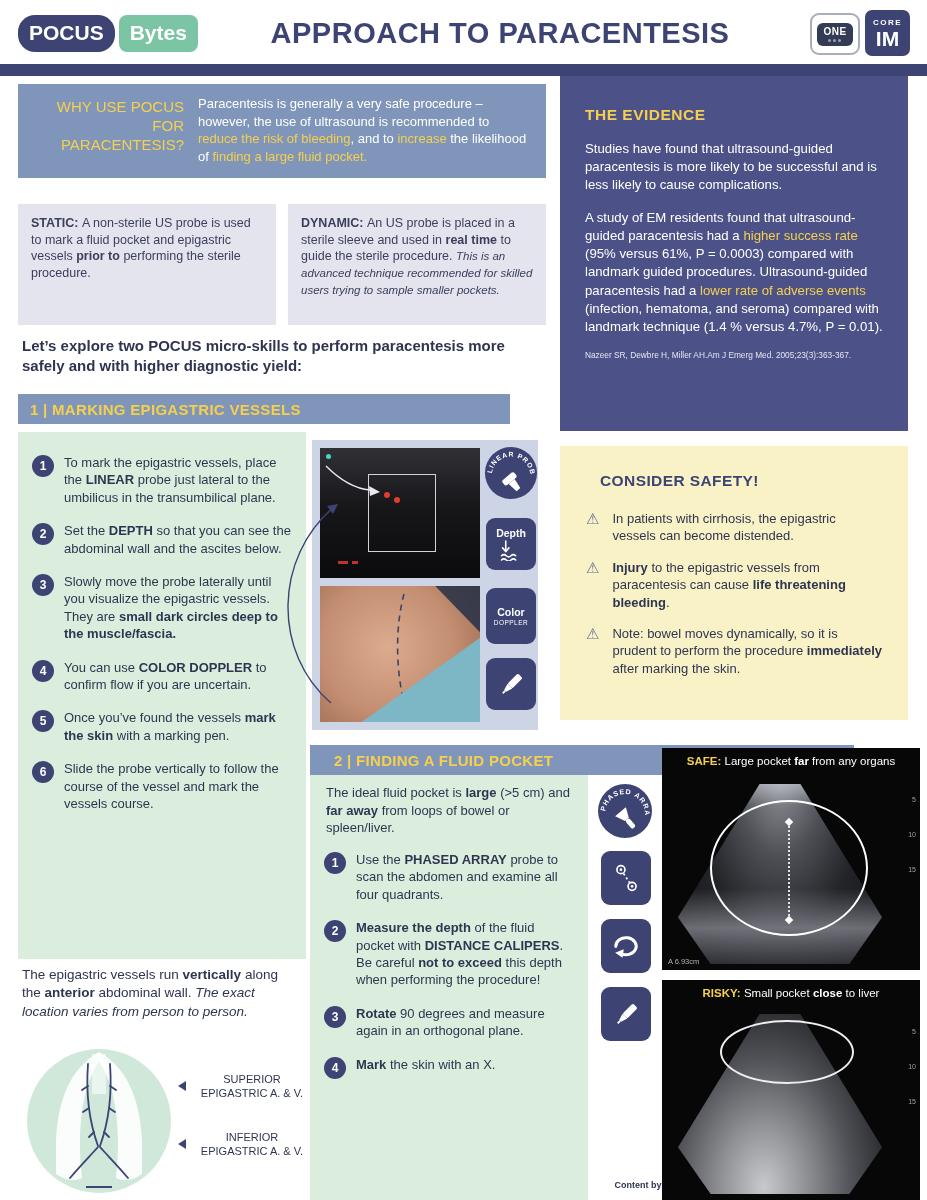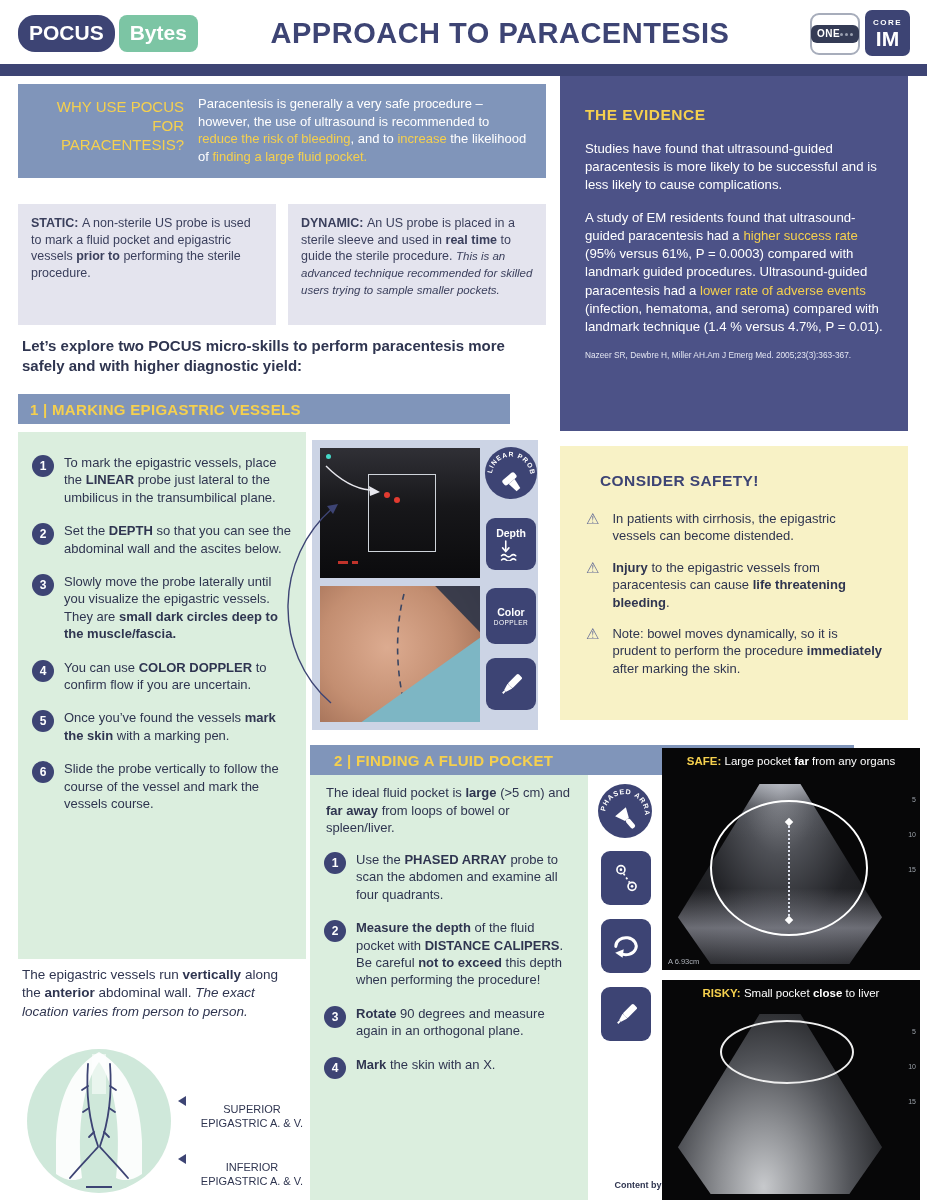--- a/index.html
+++ b/index.html
@@ -10,21 +10,21 @@
   .hl{color:#f5d04e;}
 
   
   .logo{position:absolute;left:18px;top:15px;display:flex;gap:4px;}
   .logo-p{background:#3d4474;color:#fff;font-weight:bold;font-size:21px;padding:6px 11px 7px;border-radius:17px;}
   .logo-b{background:#7cc5a4;color:#fff;font-weight:bold;font-size:21px;padding:6px 11px 7px;border-radius:8px;}
   .title{position:absolute;left:205px;top:17px;width:590px;text-align:center;
          font-size:29px;font-weight:bold;color:#3d4474;letter-spacing:.5px;}
   .one-badge{position:absolute;left:810px;top:13px;width:46px;height:38px;border:2px solid #a7adbb;
              border-radius:9px;display:flex;align-items:center;justify-content:center;background:#fff;}
-  .one-inner{background:#343b55;border-radius:6px;padding:3px 6px 4px;display:flex;flex-direction:row;align-items:center;}
+  .one-inner{background:#343b55;border-radius:6px;padding:3px 6px 4px;display:flex;flex-direction:column;align-items:center;}
   .one-inner .one-t{color:#fff;font-size:10px;font-weight:bold;letter-spacing:.5px;}
   .one-dots{display:flex;gap:2px;margin-top:2px;}
   .one-dots i{width:3px;height:3px;border-radius:50%;background:#9aa0b0;}
   .coreim{position:absolute;left:865px;top:10px;width:45px;height:46px;background:#3d4474;border-radius:7px;
           display:flex;flex-direction:column;align-items:center;justify-content:center;color:#fff;}
   .core{font-size:8px;letter-spacing:1.5px;font-weight:bold;}
   .im{font-size:21px;font-weight:bold;line-height:1;margin-top:1px;}
   .navybar{position:absolute;left:0;top:64px;width:927px;height:12px;background:#3d4474;}
 
   
@@ -121,21 +121,21 @@
   .safe-dot::before{top:-3px;} .safe-dot::after{bottom:-3px;}
   .meas{position:absolute;left:6px;bottom:4px;font-size:7.5px;color:#aeb3bb;z-index:4;}
   .scale{position:absolute;right:4px;top:48px;display:flex;flex-direction:column;gap:28px;
          font-size:7px;color:#9aa0a8;z-index:4;text-align:right;}
 
   
   .vnote{position:absolute;left:22px;top:966px;width:274px;font-size:13.5px;color:#2f3550;line-height:1.36;}
   .anat{position:absolute;left:26px;top:1046px;width:292px;height:152px;}
   .anat svg{position:absolute;left:0;top:0;}
   .anat-lbl{position:absolute;font-size:11px;color:#2f3550;line-height:1.3;display:flex;align-items:center;gap:7px;}
-  .anat-lbl .txt{text-align:center;width:118px;margin-top:30px;}
+  .anat-lbl .txt{text-align:center;width:118px;}
   .sup-lbl{left:152px;top:26px;}
   .inf-lbl{left:152px;top:84px;}
   .tri{width:0;height:0;border-top:5px solid transparent;border-bottom:5px solid transparent;
        border-right:8px solid #3d4474;flex:none;}
   .credit{position:absolute;right:16px;top:1180px;font-size:9px;font-weight:bold;color:#2f3550;}
 </style>
 </head>
 <body>
 
 <div class="page">

